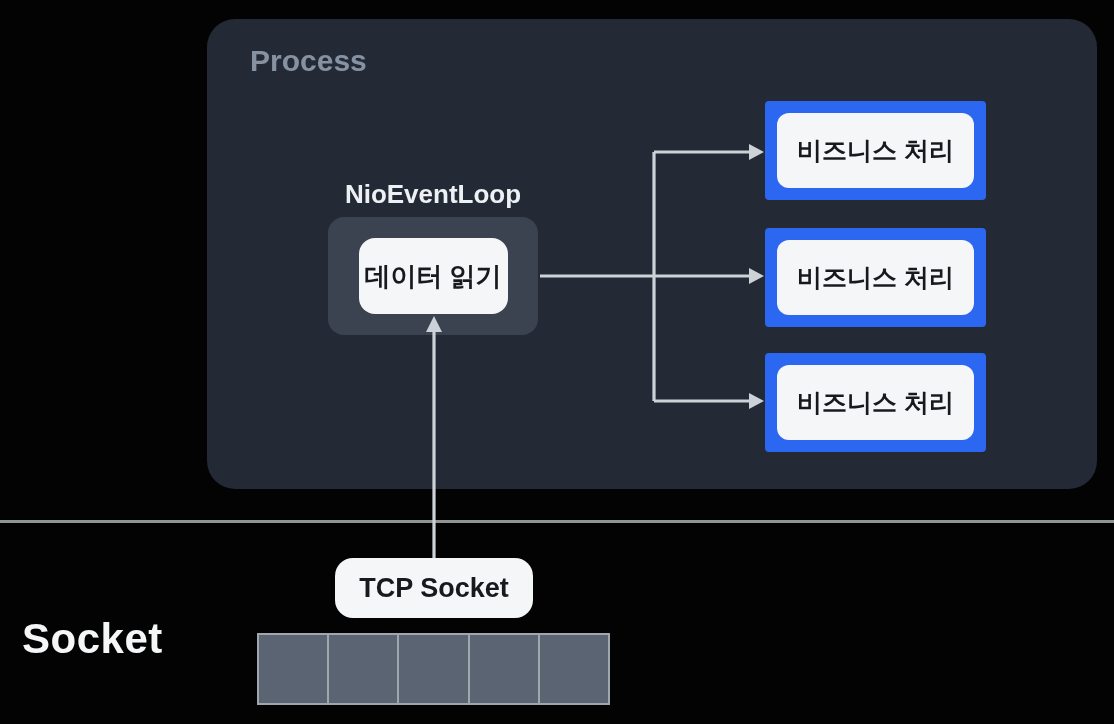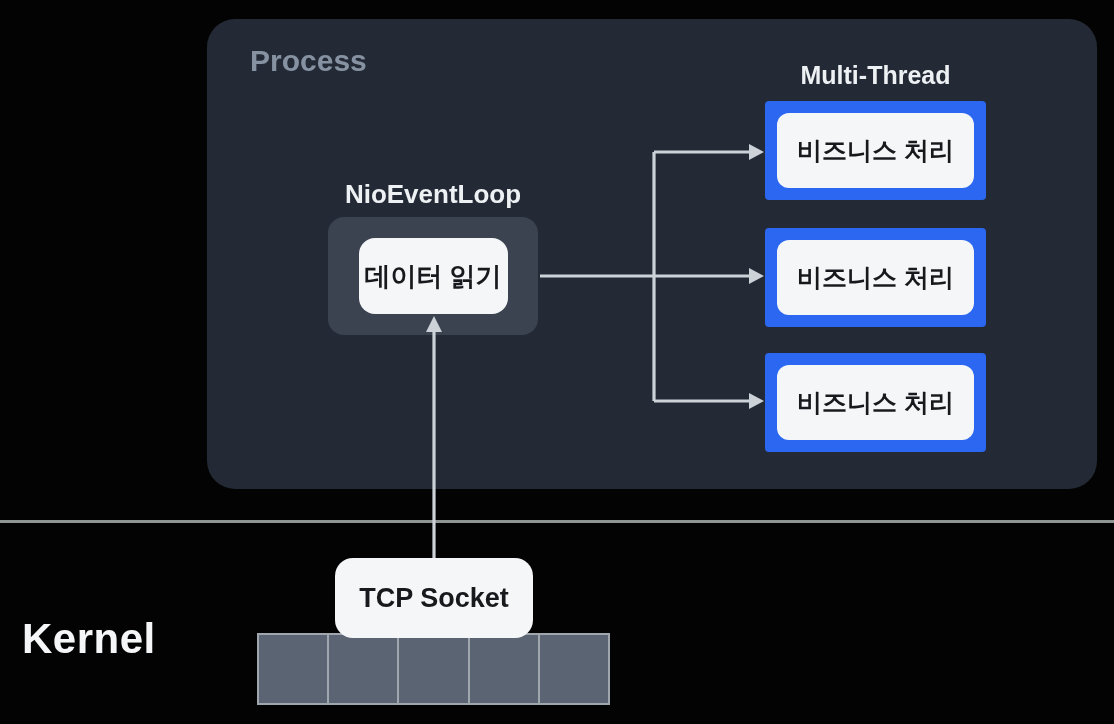--- a/index.html
+++ b/index.html
@@ -55,51 +55,50 @@
   .thread-box .inner{
     width:100%;height:100%;border-radius:12px;font-size:25px;
   }
   .t1{top:82px;} .t2{top:209px;} .t3{top:334px;}
   
   .arrows{position:absolute;left:0;top:0;width:1114px;height:724px;pointer-events:none;}
   .arrows line{stroke:var(--arrow,#ccd2d8);stroke-width:3.2;}
   .arrows polygon{fill:var(--arrow,#ccd2d8);}
   
   .tcp-box{
-    position:absolute;left:335px;top:558px;width:198px;height:80px;
+    position:absolute;left:335px;top:558px;width:198px;height:60px;
     border-radius:18px;font-size:27px;z-index:3;
   }
   .buffer{
     position:absolute;left:257px;top:633px;width:353px;height:72px;
     display:flex;box-sizing:border-box;z-index:2;
     border:2px solid var(--buffer-border,#9fa6ae);
   }
   .buffer-cell{
     flex:1;background:var(--buffer-fill,#5b6472);
     border-right:2px solid var(--buffer-border,#9fa6ae);
   }
   .buffer-cell:last-child{border-right:none;}
 </style>
 </head>
 <body>
 
 <div class="stage">
 
-  <div class="space-label kernel">Kernel</div>
+  <div class="space-label kernel">Socket</div>
   <div class="divider"></div>
 
   <div class="panel">
     <div class="panel-title">Process</div>
 
     <div class="nio-label">NioEventLoop</div>
     <div class="nio-box">
       <div class="white-card read-data">데이터 읽기</div>
     </div>
 
-    <div class="mt-label">Multi-Thread</div>
     <div class="thread-box t1">
       <div class="white-card inner">비즈니스 처리</div>
     </div>
     <div class="thread-box t2">
       <div class="white-card inner">비즈니스 처리</div>
     </div>
     <div class="thread-box t3">
       <div class="white-card inner">비즈니스 처리</div>
     </div>
   </div>

